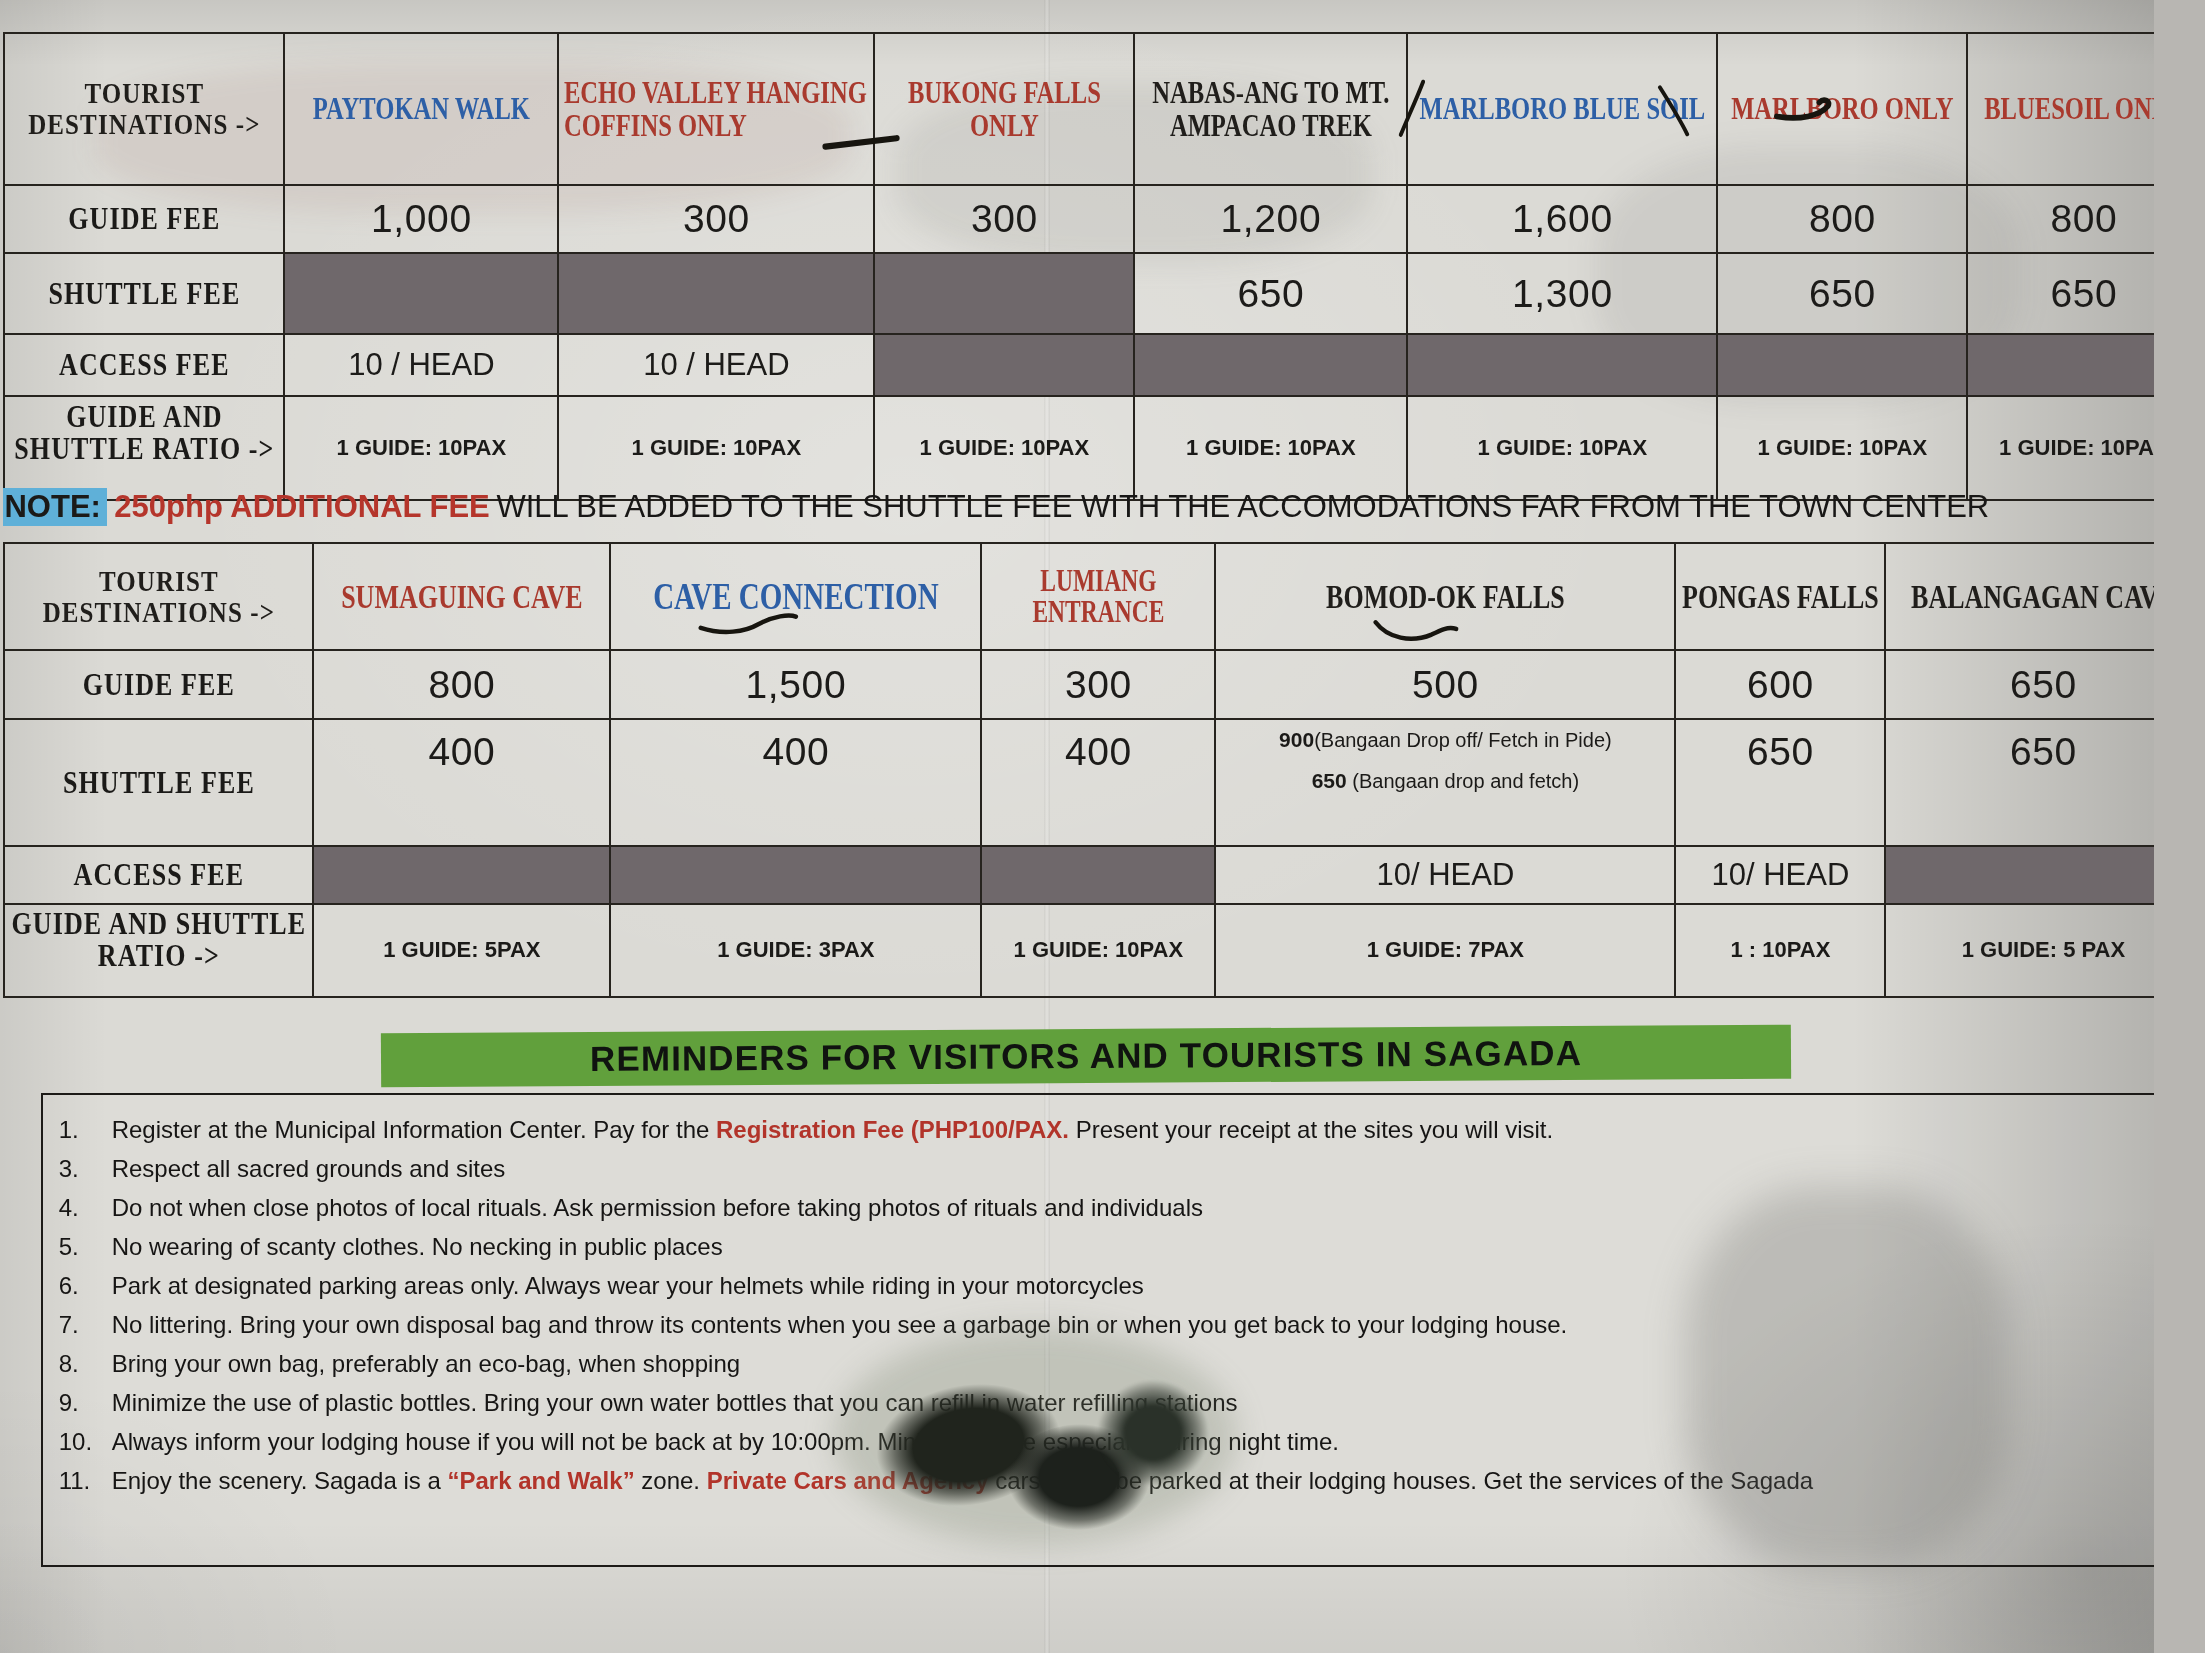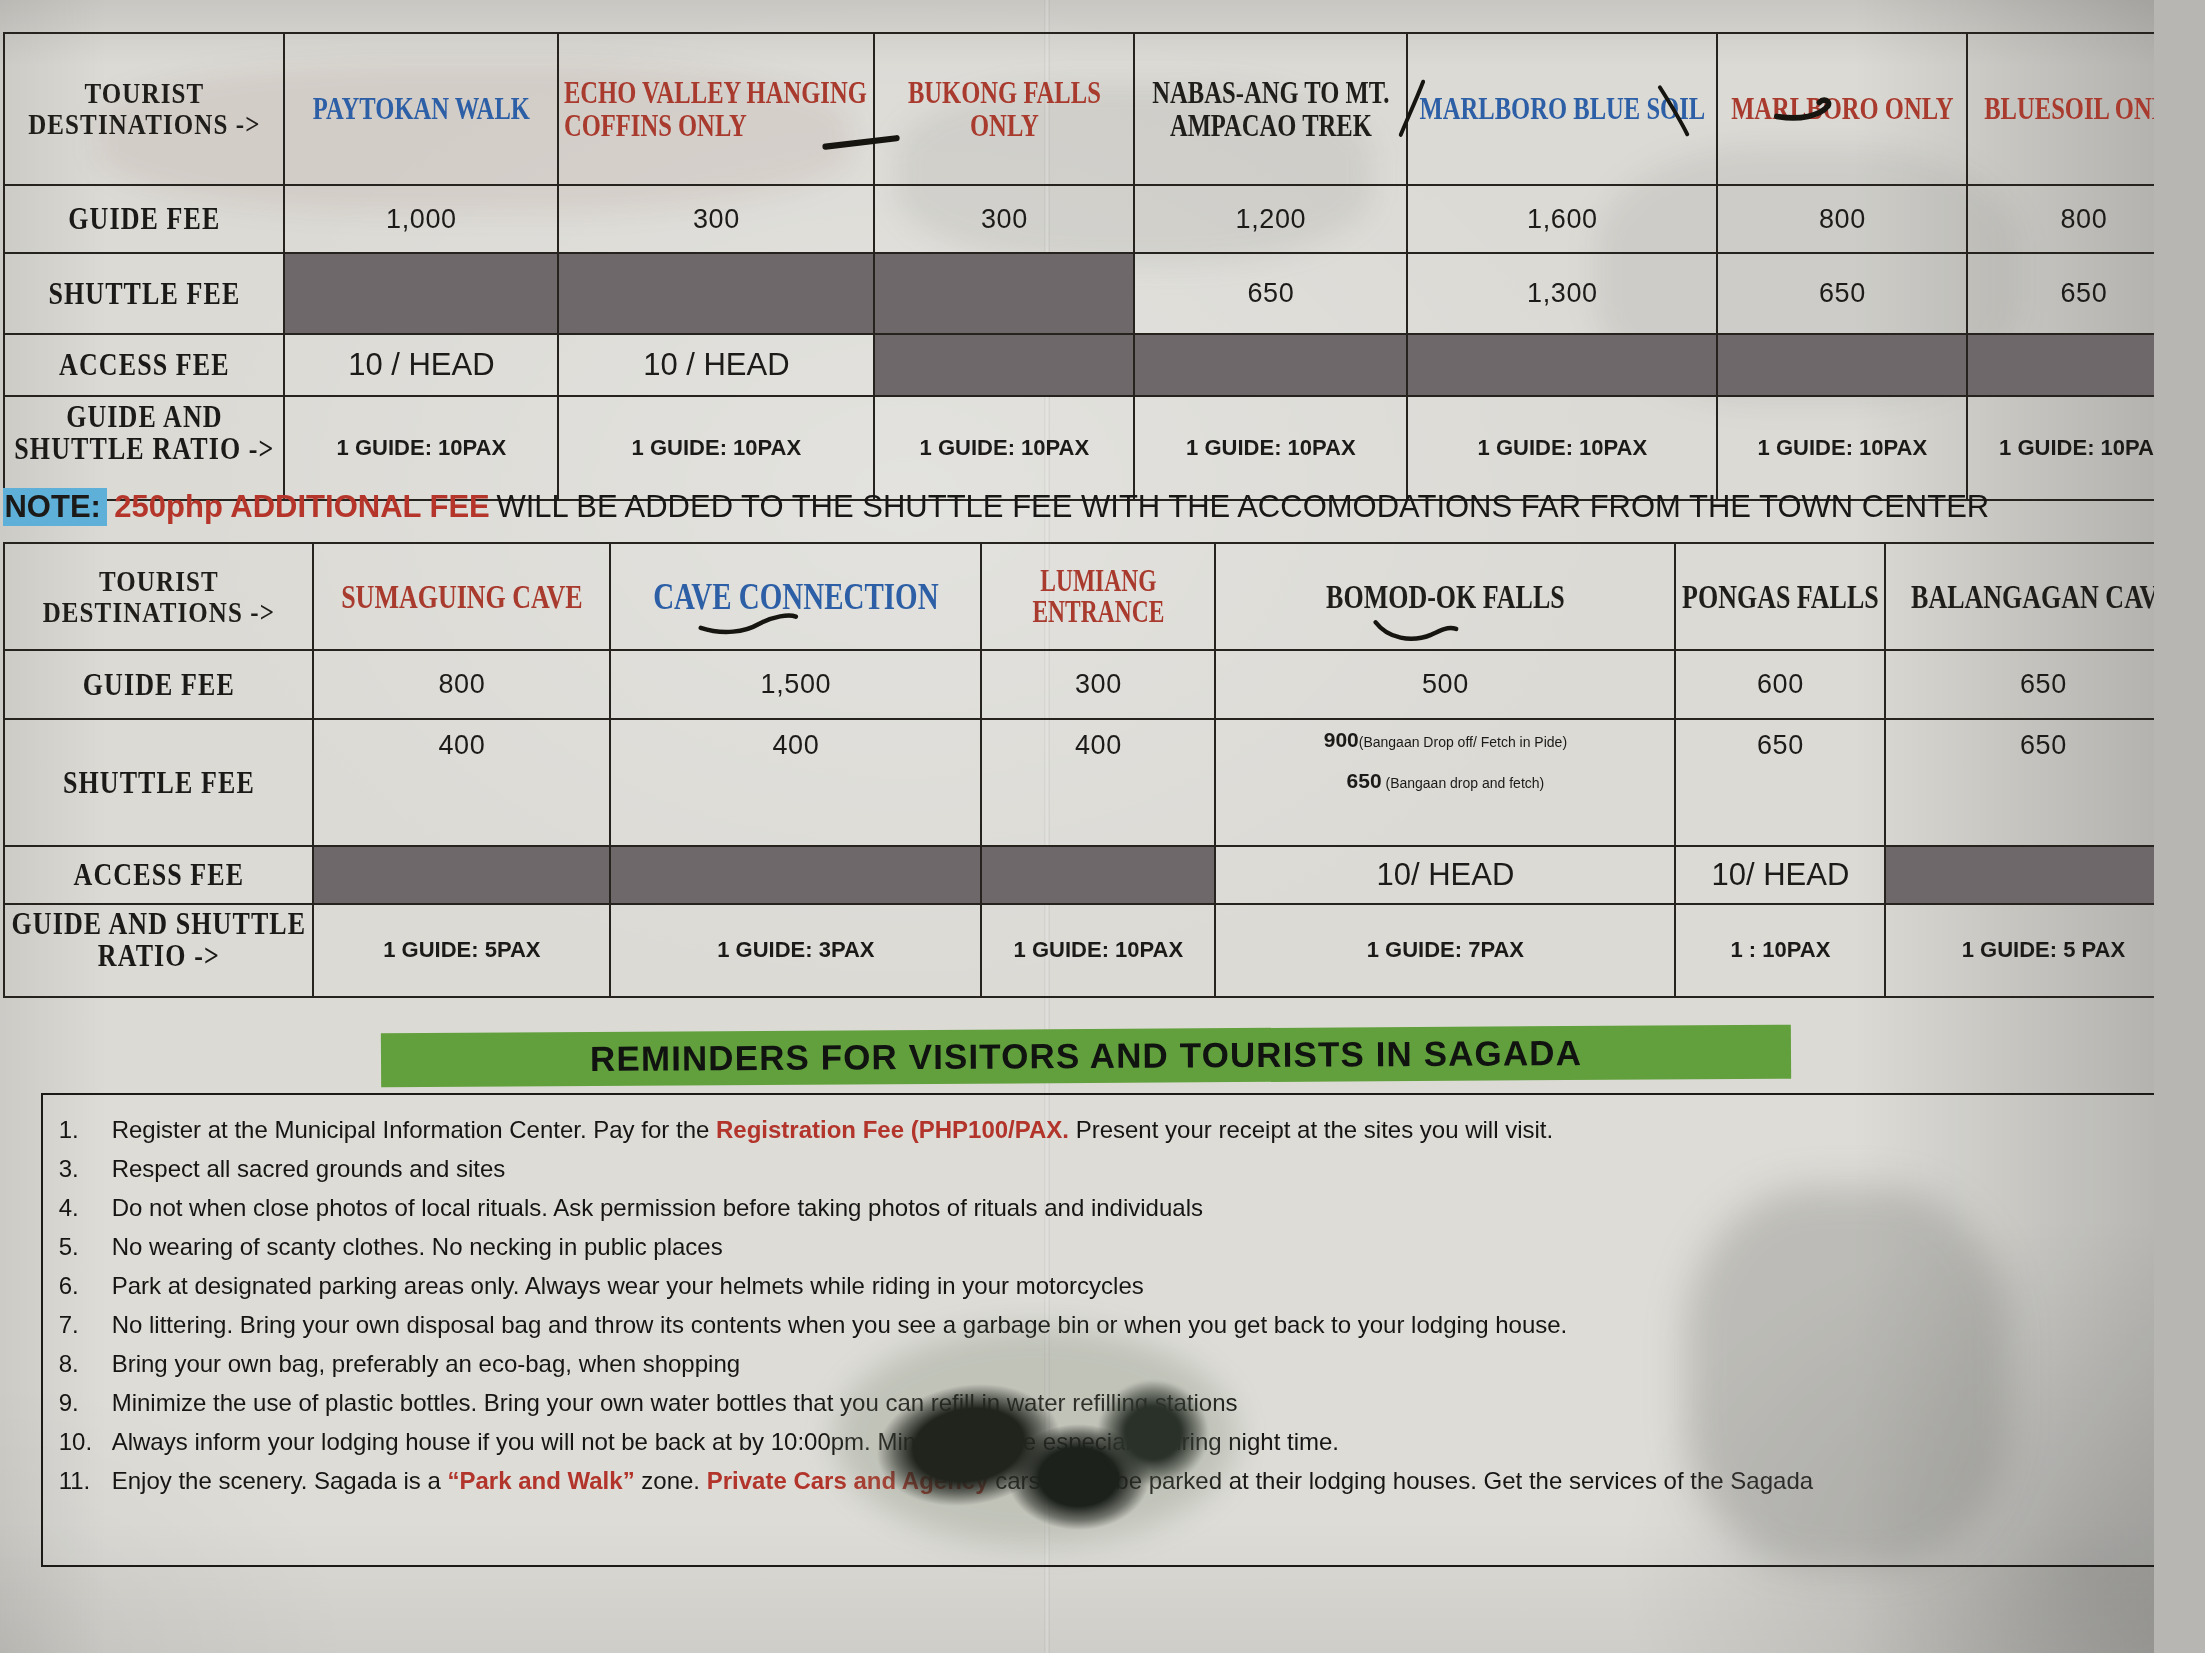--- a/index.html
+++ b/index.html
@@ -37,28 +37,28 @@
   .hdr{display:inline-block;font-family:"Liberation Serif",serif;font-weight:700;
     transform:scaleY(1.30);line-height:1.04;font-size:24.6px;letter-spacing:0;}
   .t2 .hdr{font-size:26px;}
   .corner .hdr, .rowlab .hdr{transform:scaleY(1.18);letter-spacing:1.1px;}
   .corner, .rowlab{text-align:left;padding-left:7.8px;}
   .corner .hdr{font-size:25px;}
   .rowlab .hdr{font-size:26px;}
   .c-blue{color:#2d5fa6;}
   .c-red{color:#a93a2e;}
   .c-blk{color:#201e1b;}
-  .num{font-size:27px;color:#1c1b19;letter-spacing:0.6px;}
+  .num{font-size:39px;color:#1c1b19;letter-spacing:0.6px;}
   .acc{font-size:31px;color:#1c1b19;}
   .dk{background:#6f686b;}
   .ratio{vertical-align:top;text-align:left;padding:7.8px 4.5px 0 10px;font-weight:700;font-size:22px;color:#17161­4;margin-left:17px;}
   .ratio span{font-weight:700;}
   .shcell .ln{display:block;line-height:1.25;}
   .shcell .v{font-weight:700;font-size:21px;}
-  .shcell .d{font-weight:400;font-size:14px;}
+  .shcell .d{font-weight:400;font-size:20px;}
   
   .note{position:absolute;left:3.4px;top:482px;width:2196px;height:50px;display:flex;align-items:center;
     font-size:31px;white-space:nowrap;}
   .note .tag{background:#5fb0d8;font-weight:700;padding:1.1px 5.6px 1.1px 1.1px;color:#14131­2;}
   .note .hot{color:#b5352b;font-weight:700;padding:0 6.7px 0 7.8px;}
   .note .rest{color:#181716;}
   
   .banner{position:absolute;left:381px;top:1029px;width:1410px;height:54px;background:#61a03c;
     display:flex;align-items:center;justify-content:center;transform:rotate(-.35deg);
     font-size:35px;font-weight:700;letter-spacing:1.1px;color:#101310;}

